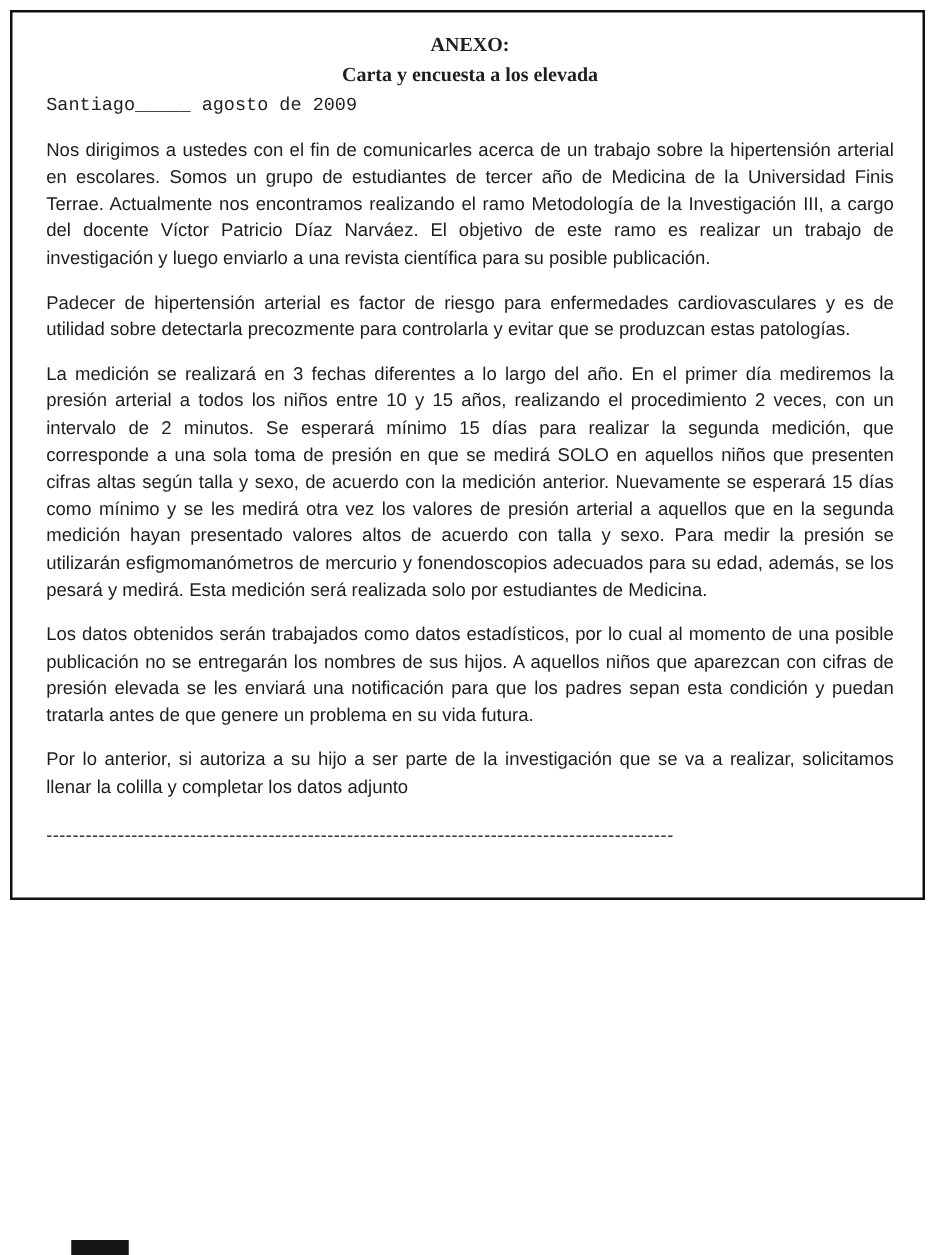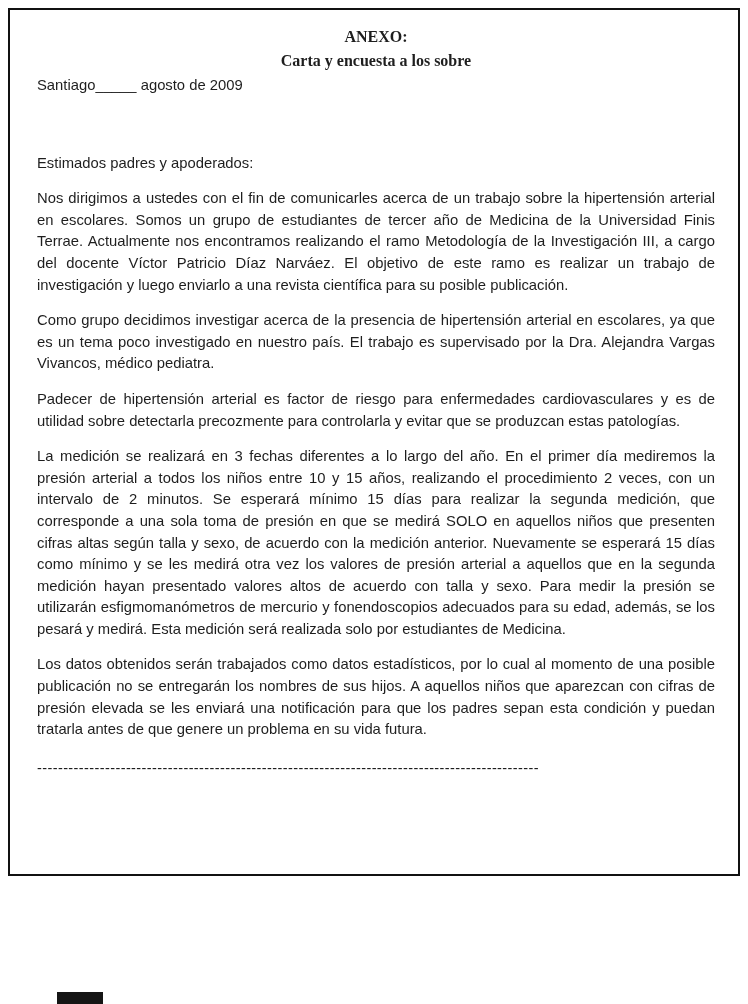--- a/index.html
+++ b/index.html
@@ -7,41 +7,41 @@
     width: 748px; height: 1004px;
     background: #ffffff;
     font-family: "Liberation Sans", sans-serif;
     position: relative;
     overflow: hidden;
     color: #1e1e1e;
   }
   .page-frame {
     position: absolute;
     left: 8px; top: 8px;
-    width: 732px; height: 868px;
+    width: 732px; height: 712px;
     border: 2px solid #111111;
     background: #ffffff;
   }
   .content {
     position: absolute;
     left: 27px; top: 10px;
     width: 678px;
     font-size: 14.8px;
     line-height: 21.6px;
   }
   .doc-title, .doc-subtitle {
     text-align: center;
     font-weight: bold;
     font-family: "Liberation Serif", serif;
     font-size: 16px;
     line-height: 22px;
   }
   .doc-title { margin-top: 6px; }
   .doc-subtitle { margin-top: 2px; }
-  .dateline { margin-top: 3px; }
+  .dateline { margin-top: 3px; font-family: Liberation Mono, monospace; }
   .salutation { margin-top: 56px; }
   p.body-par { margin-top: 14px; text-align: justify; }
   .divider-line {
     margin-top: 17px;
     white-space: nowrap;
     letter-spacing: 0.4px;
     font-size: 14.5px;
   }
   .auth-par { margin-top: 14px; text-align: justify; }
   .bottom-fragment {
@@ -51,31 +51,30 @@
     background: #151515;
   }
 </style>
 </head>
 <body>
 
 <div class="page-frame">
   <div class="content">
 
     <div class="doc-title">ANEXO:</div>
-    <div class="doc-subtitle">Carta y encuesta a los sobre</div>
+    <div class="doc-subtitle">Carta y encuesta a los elevada</div>
 
     <p class="dateline">Santiago_____ agosto  de 2009</p>
 
-    <p class="salutation">Estimados padres y apoderados:</p>
 
     <p class="body-par">Nos dirigimos a ustedes con el fin de comunicarles acerca de un trabajo sobre la hipertensión arterial en escolares. Somos un grupo de  estudiantes de tercer año de Medicina de la Universidad Finis Terrae. Actualmente nos encontramos realizando el ramo Metodología de la Investigación III, a cargo del docente Víctor Patricio Díaz Narváez. El objetivo de este ramo es realizar un trabajo de investigación y luego enviarlo a una revista científica para su posible publicación.</p>
-    <p class="body-par">Como grupo decidimos investigar acerca de la presencia de hipertensión arterial en escolares, ya que es un tema poco investigado en nuestro país. El trabajo es supervisado por la Dra. Alejandra Vargas Vivancos, médico pediatra.</p>
     <p class="body-par">Padecer de hipertensión arterial es factor de riesgo para enfermedades cardiovasculares y es de utilidad sobre detectarla precozmente para controlarla y evitar que se produzcan estas patologías.</p>
     <p class="body-par">La medición se realizará en 3 fechas diferentes a lo largo del año. En el primer día mediremos la presión arterial a todos los niños entre 10 y 15 años, realizando el procedimiento 2 veces, con un intervalo de 2 minutos. Se esperará mínimo 15 días para realizar la segunda medición, que corresponde a una sola toma de presión en que se medirá SOLO en aquellos niños que presenten cifras altas según talla y sexo, de acuerdo con la medición anterior. Nuevamente se esperará 15 días como mínimo y se les medirá otra vez los valores de presión arterial a aquellos que en la segunda medición hayan presentado valores altos de acuerdo con  talla y sexo. Para medir la presión se utilizarán esfigmomanómetros de mercurio y fonendoscopios adecuados para su edad, además, se los pesará y medirá. Esta medición será realizada solo por estudiantes de Medicina.</p>
     <p class="body-par">Los datos obtenidos serán trabajados como datos estadísticos, por lo cual al momento de una posible publicación no se entregarán los nombres de sus hijos. A aquellos niños que aparezcan con cifras de presión elevada se les enviará una notificación para que los padres sepan esta condición y puedan tratarla antes de que genere un problema en su vida futura.</p>
+    <p class="body-par">Por lo anterior, si autoriza a su  hijo a ser parte de la investigación que se va a realizar, solicitamos llenar la colilla y completar los datos adjunto</p>
 
     <div class="divider-line">------------------------------------------------------------------------------------------------</div>
 
 
   </div>
 </div>
 
 <div class="bottom-fragment"></div>
 
 </body></html>

